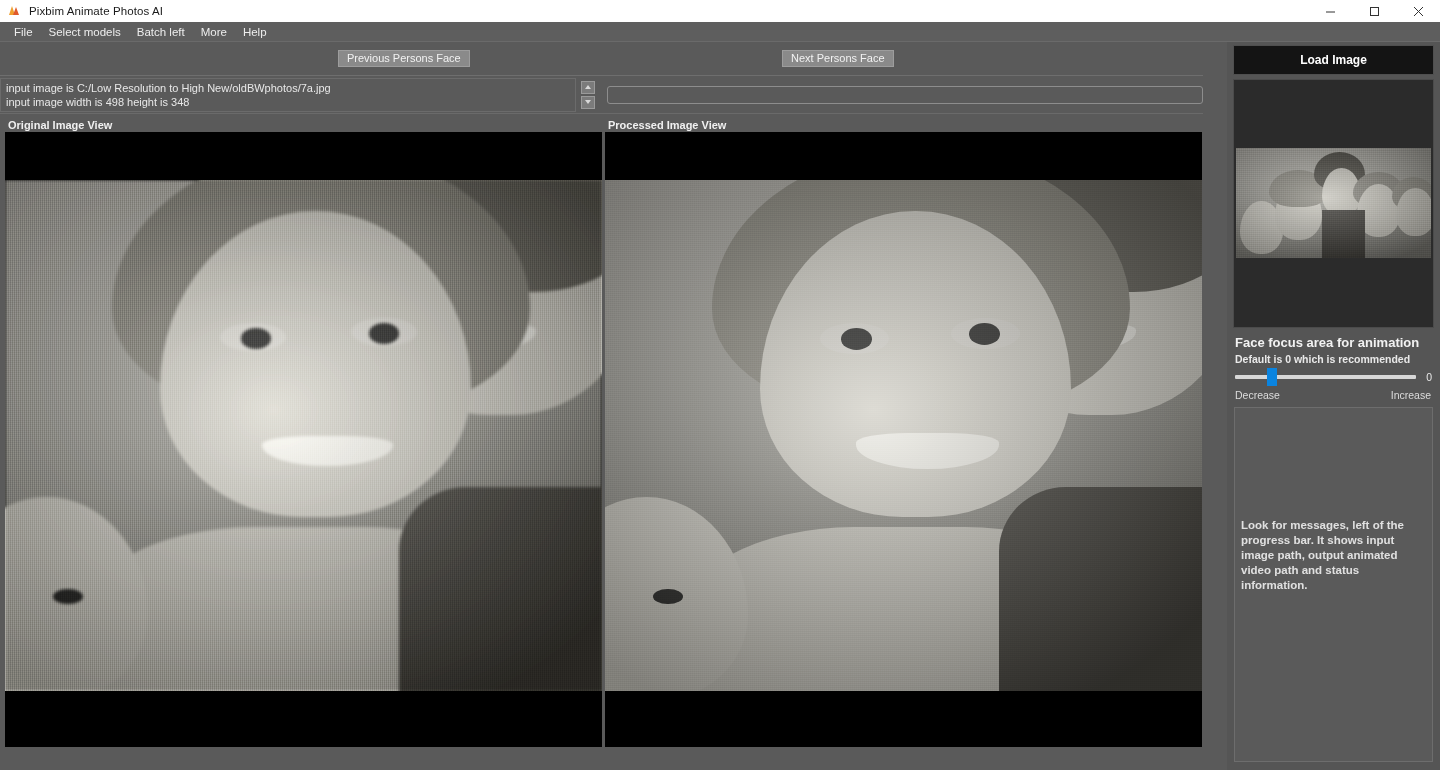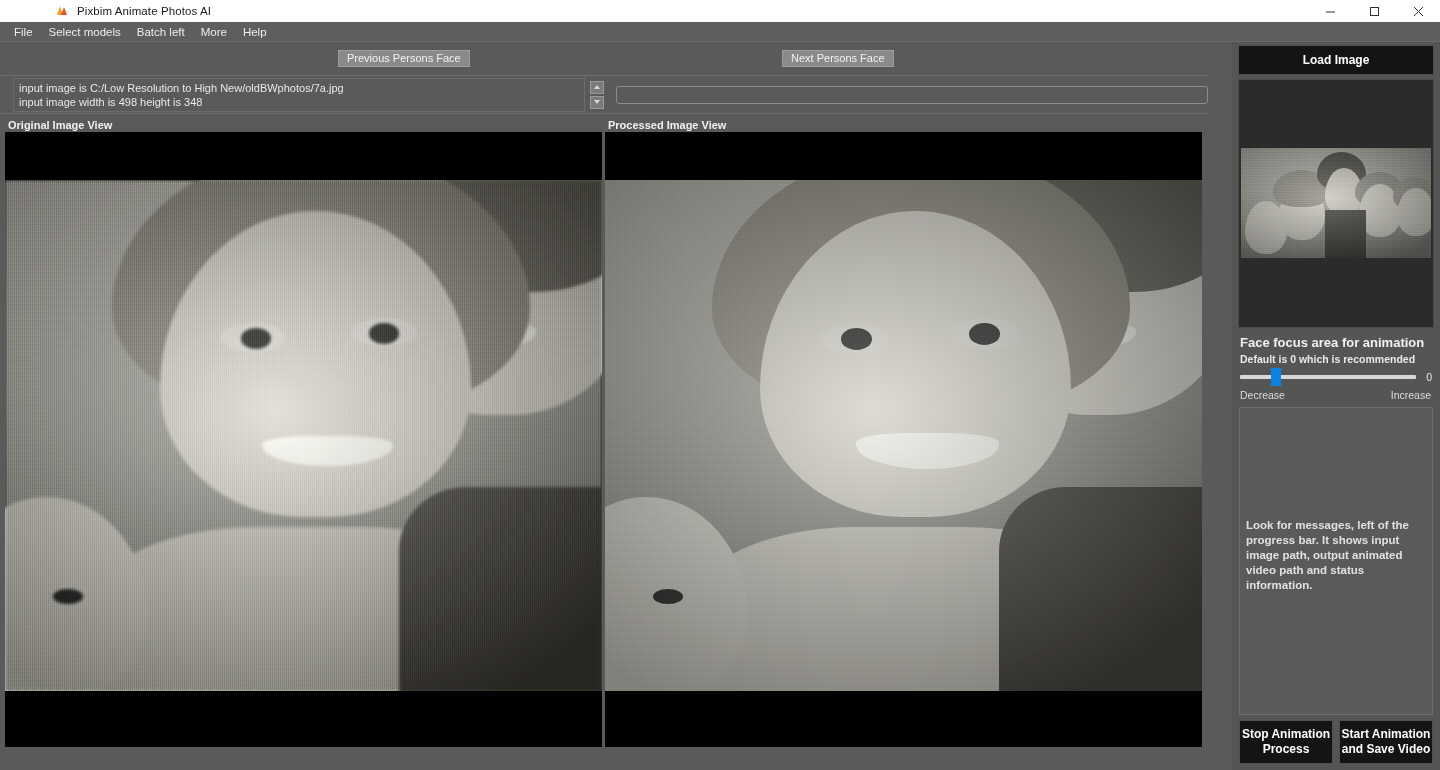--- a/index.html
+++ b/index.html
@@ -6,21 +6,20 @@
   html, body {
     width: 1440px; height: 770px;
     font-family: "Liberation Sans", sans-serif;
     background: #5a5a5a; overflow: hidden;
   }
 
   
   .titlebar {
     height: 22px; background: #ffffff; display: flex; align-items: center;
     position: relative;
-    padding-left: 48px;
   }
   .app-icon { width: 22px; height: 22px; display:flex; align-items:center; justify-content:center; margin-left:3px;}
   .title-text { font-size: 11.5px; color: #1a1a1a; margin-left: 4px; letter-spacing: .1px;}
   .win-controls { position:absolute; right:0; top:0; height:22px; display:flex; }
   .win-btn { width: 44px; height:22px; display:flex; align-items:center; justify-content:center; color:#222; }
   .win-btn svg { display:block; }
 
   
   .menubar {
     height: 20px; background: #5e5e5e; display: flex; align-items: center;
@@ -44,21 +43,21 @@
     background: #8a8a8a; border: 1px solid #9d9d9d; color: #f2f2f2;
     font-size: 11px; padding: 0 8px; text-align:center;
   }
   .face-btn.prev { left: 338px; }
   .face-btn.next { left: 782px; }
 
   
   .msg-row { position:relative; height: 38px; background:#5a5a5a; display:flex; align-items:center;
              border-bottom: 1px solid #6a6a6a;}
   .msg-box {
-    width: 576px; height: 34px; margin-left: 13px; background: #5a5a5a;
+    width: 576px; height: 34px; margin-left: 0; background: #5a5a5a;
     border: 1px solid #6b6b6b; padding: 2px 5px; color: #e8e8e8; font-size: 11px;
     line-height: 14px; position:relative; overflow:hidden;
   }
   .msg-line { white-space: nowrap; }
   .ghost-text { position:absolute; left: 330px; top: 2px; font-size:10px; color:#636363; }
 
   .spinner { width: 14px; height: 28px; margin-left: 5px; display:flex; flex-direction:column;
              justify-content:space-between;}
   .spin-btn { width:14px; height:13px; background:#7b7b7b; border:1px solid #9a9a9a;
               display:flex; align-items:center; justify-content:center; }
@@ -311,19 +310,15 @@
     </div>
     <div class="slider-labels">
       <span>Decrease</span>
       <span>Increase</span>
     </div>
 
     <div class="msg-panel">
       <div class="msg-panel-text">Look for messages, left of the progress bar. It shows input image path, output animated video path and status information.</div>
     </div>
 
-    <div class="bottom-btns">
-      <div class="act-btn">Stop Animation Process</div>
-      <div class="act-btn">Start Animation and Save Video</div>
-    </div>
 
   </div>
 </div>
 
 </body></html>

